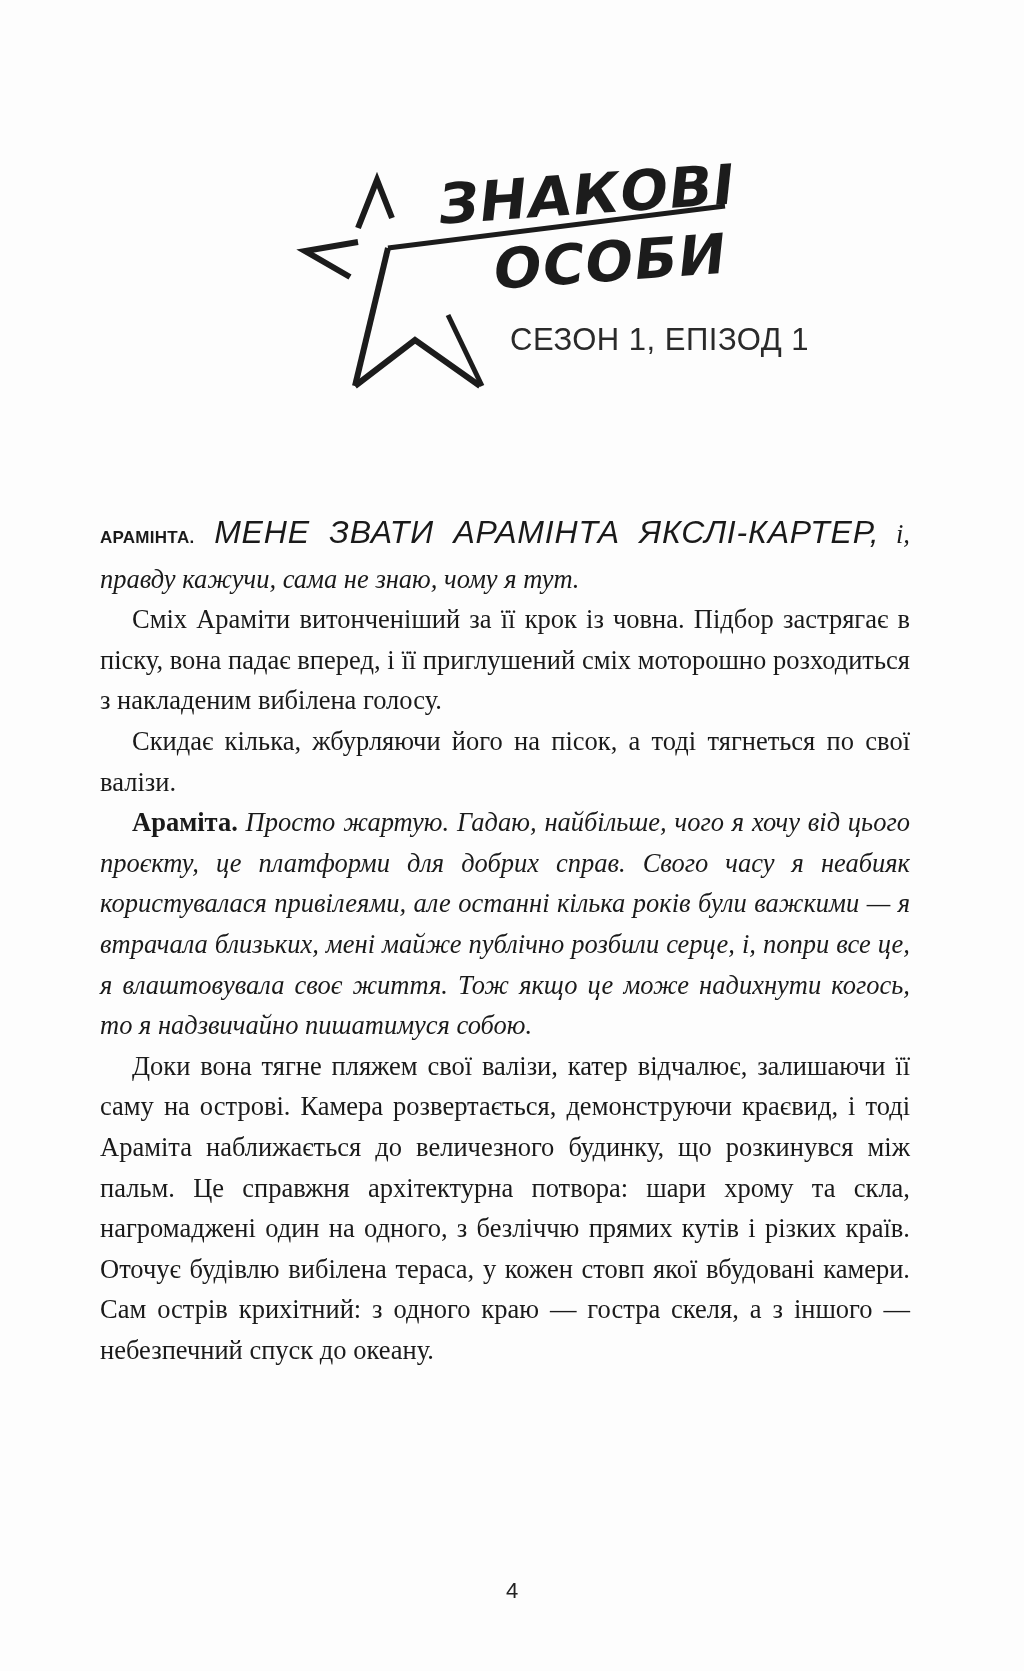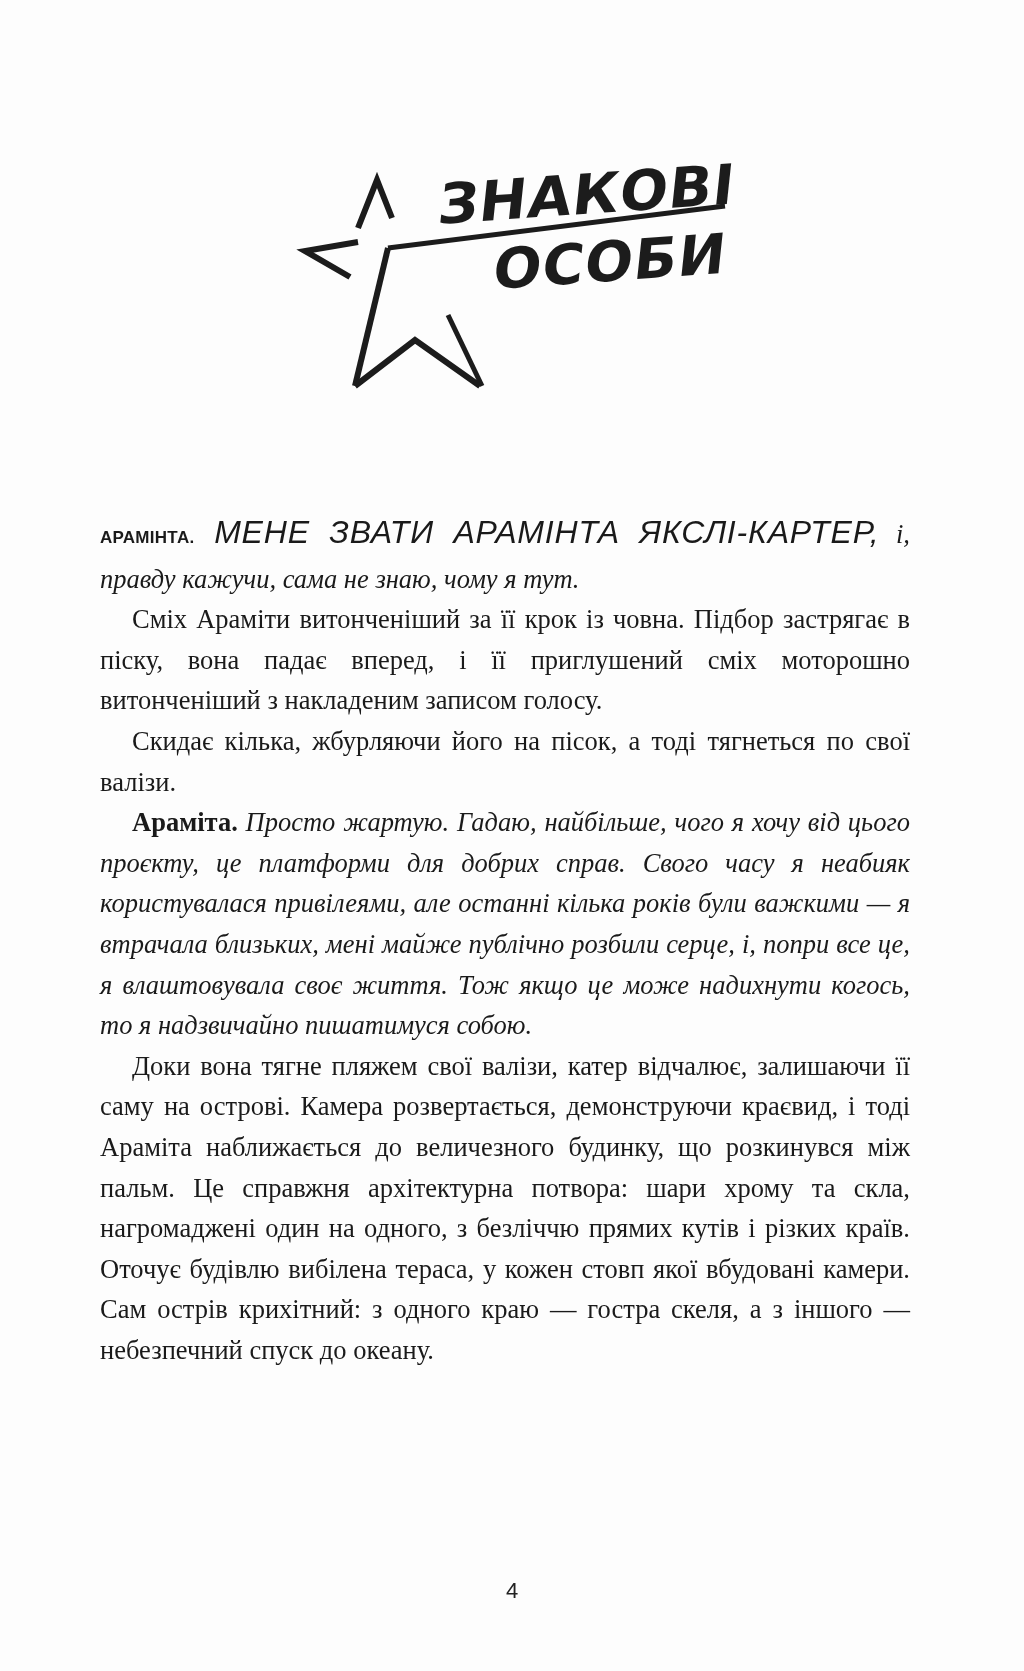--- a/index.html
+++ b/index.html
@@ -39,24 +39,25 @@
       <line x1="118" y1="98" x2="455" y2="56" stroke="#1c1c1c" stroke-width="5"></line>
 
       <polyline points="118,98 85,236" fill="none" stroke="#1c1c1c" stroke-width="6"></polyline>
 
       <polyline points="85,236 145,190 210,236" fill="none" stroke="#1c1c1c" stroke-width="6" stroke-linejoin="miter"></polyline>
 
       <line x1="178" y1="165" x2="212" y2="236" stroke="#1c1c1c" stroke-width="5"></line>
     </svg>
     <div class="logo-line1">ЗНАКОВІ</div>
     <div class="logo-line2">ОСОБИ</div>
+    <div class="logo-episode">СЕЗОН 1, ЕПІЗОД 1</div>
   </div>
 
   <div class="text">
     <p class="noindent"><span class="speaker-caps">АРАМІНТА.</span><span class="speech-caps"> МЕНЕ ЗВАТИ АРАМІНТА ЯКСЛІ-КАРТЕР,</span><span class="speech"> і, правду кажучи, сама не знаю, чому я тут.</span></p>
-    <p>Сміх Араміти витонченіший за її крок із човна. Підбор застрягає в піску, вона падає вперед, і її приглушений сміх моторошно витонченіший з накладеним записом голосу.</p>
+    <p>Сміх Араміти витонченіший за її крок із човна. Підбор застрягає в піску, вона падає вперед, і її приглушений сміх моторошно розходиться з накладеним вибілена голосу.</p>
     <p>Скидає кілька, жбурляючи його на пісок, а тоді тягнеться по свої валізи.</p>
     <p><span class="speaker">Араміта.</span><span class="speech"> Просто жартую. Гадаю, найбільше, чого я хочу від цього проєкту, це платформи для добрих справ. Свого часу я неабияк користувалася привілеями, але останні кілька років були важкими — я втрачала близьких, мені майже публічно розбили серце, і, попри все це, я влаштовувала своє життя. Тож якщо це може надихнути когось, то я надзвичайно пишатимуся собою.</span></p>
     <p>Доки вона тягне пляжем свої валізи, катер відчалює, залишаючи її саму на острові. Камера розвертається, демонструючи краєвид, і тоді Араміта наближається до величезного будинку, що розкинувся між пальм. Це справжня архітектурна потвора: шари хрому та скла, нагромаджені один на одного, з безліччю прямих кутів і різких країв. Оточує будівлю вибілена тераса, у кожен стовп якої вбудовані камери. Сам острів крихітний: з одного краю — гостра скеля, а з іншого — небезпечний спуск до океану.</p>
   </div>
 
   <div class="page-number">4</div>
 </div>
 
 </body></html>

